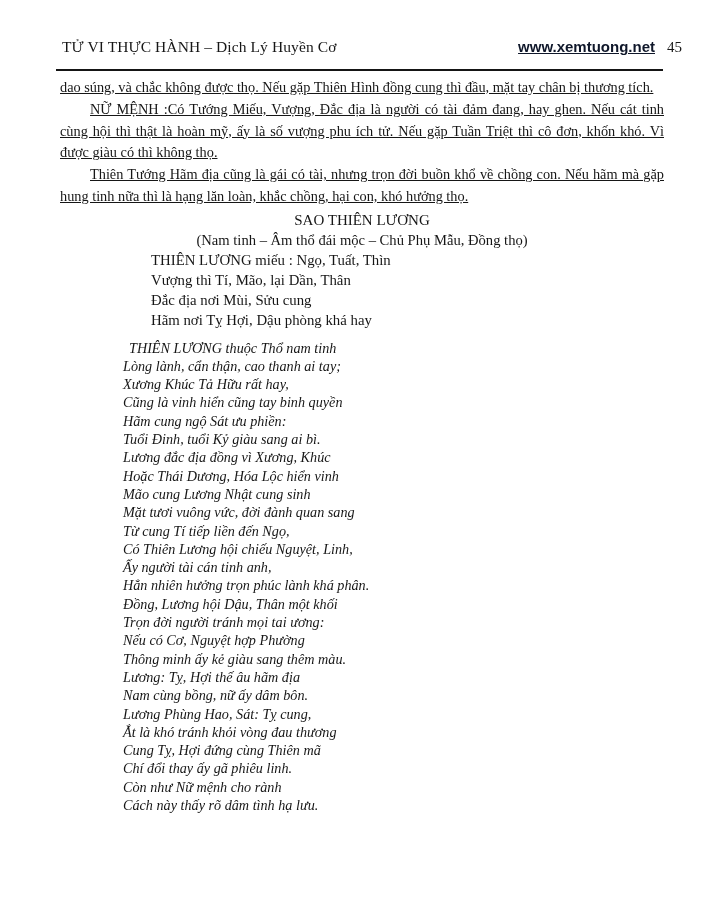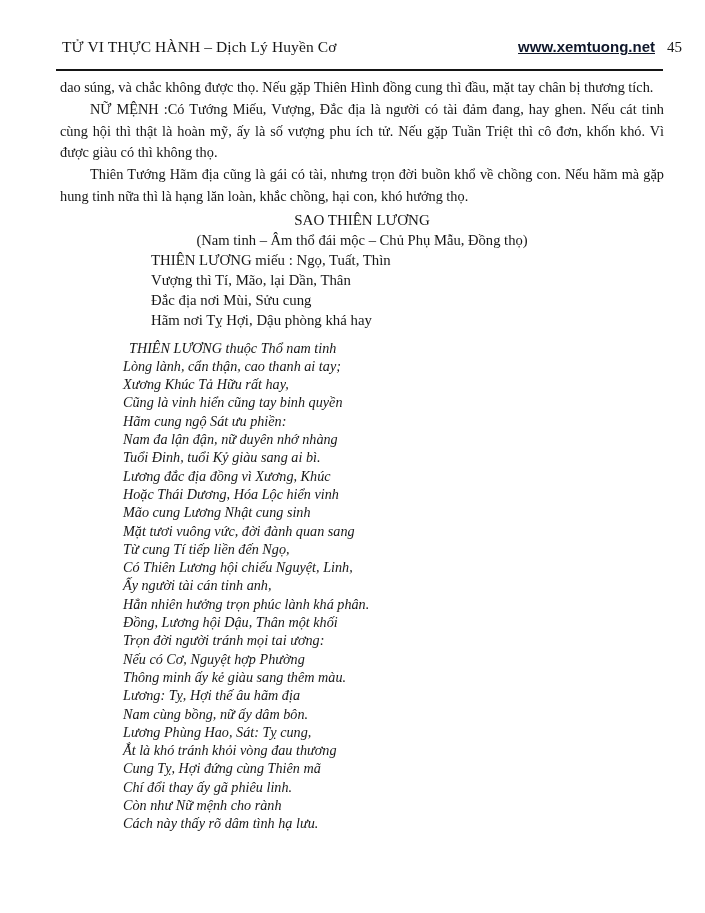--- a/index.html
+++ b/index.html
@@ -59,21 +59,21 @@
   }
   .content {
     position: absolute;
     left: 60px;
     top: 77px;
     width: 604px;
     font-size: 14.3px;
     line-height: 21.8px;
     text-align: justify;
   }
-  .para { margin: 0; }
+  .para { margin: 0; text-decoration: underline; }
   .para.indent { text-indent: 30px; }
   .section-title {
     text-align: center;
     font-size: 15px;
     line-height: 20px;
     margin-top: 2px;
   }
   .section-subtitle {
     text-align: center;
     font-size: 14.6px;
@@ -133,21 +133,20 @@
         <div class="position-line">Đắc địa nơi Mùi, Sửu cung</div>
         <div class="position-line">Hãm nơi Tỵ Hợi, Dậu phòng khá hay</div>
       </div>
 
     <div id="poem" class="poem">
         <div class="poem-line first">THIÊN LƯƠNG thuộc Thổ nam tinh</div>
         <div class="poem-line">Lòng lành, cẩn thận, cao thanh ai tay;</div>
         <div class="poem-line">Xương Khúc Tả Hữu rất hay,</div>
         <div class="poem-line">Cũng là vinh hiển cũng tay binh quyền</div>
         <div class="poem-line">Hãm cung ngộ Sát ưu phiền:</div>
-        <div class="poem-line">Nam đa lận đận, nữ duyên nhớ nhàng</div>
         <div class="poem-line">Tuổi Đinh, tuổi Kỷ giàu sang ai bì.</div>
         <div class="poem-line">Lương đắc địa đồng vì Xương, Khúc</div>
         <div class="poem-line">Hoặc Thái Dương, Hóa Lộc hiển vinh</div>
         <div class="poem-line">Mão cung Lương Nhật cung sinh</div>
         <div class="poem-line">Mặt tươi vuông vức, đời đành quan sang</div>
         <div class="poem-line">Từ cung Tí tiếp liền đến Ngọ,</div>
         <div class="poem-line">Có Thiên Lương hội chiếu Nguyệt, Linh,</div>
         <div class="poem-line">Ấy người tài cán tinh anh,</div>
         <div class="poem-line">Hẳn nhiên hưởng trọn phúc lành khá phân.</div>
         <div class="poem-line">Đồng, Lương hội Dậu, Thân một khối</div>

